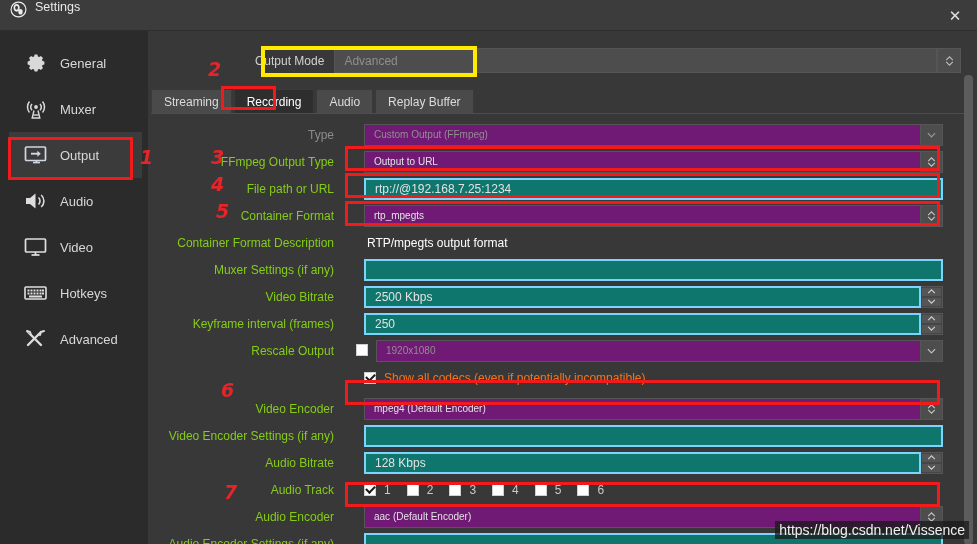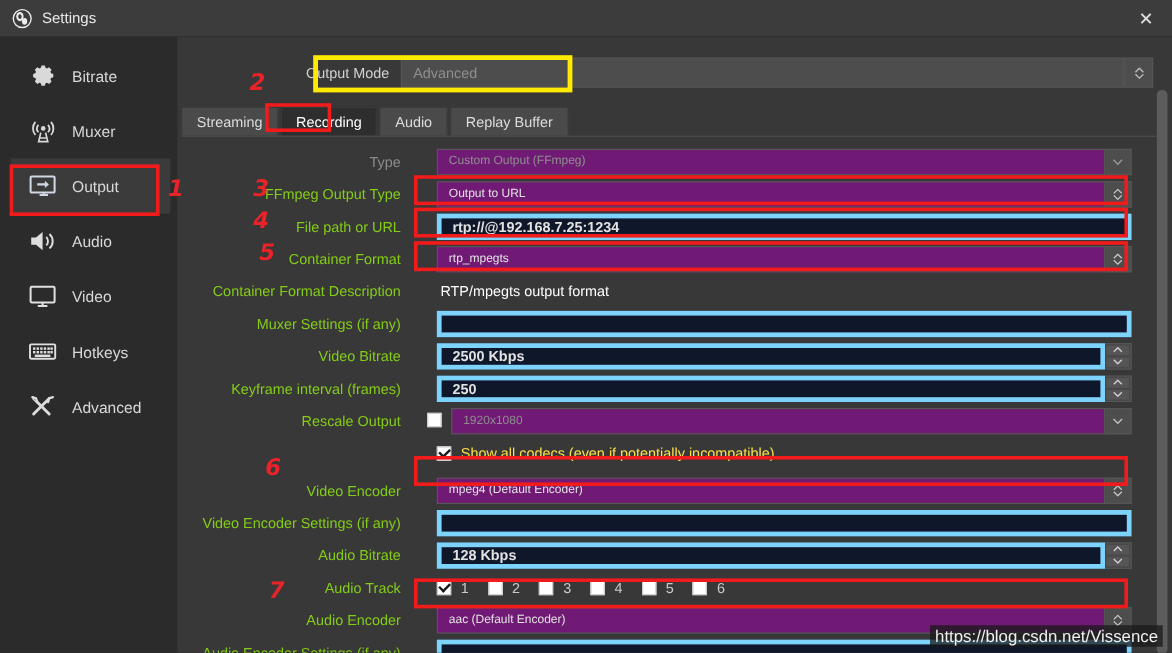--- a/index.html
+++ b/index.html
@@ -14,21 +14,21 @@
     width: 977px; height: 544px;
     background: #383838;
   }
 
   
   .titlebar {
     position: absolute; top: 0; left: 0;
     width: 977px; height: 31px;
     background: #3c3c3c;
     border-bottom: 1px solid #2e2e2e;
-    display: flex; align-items: center;
+    display: flex; align-items: flex-start;
   }
   .titlebar .logo {
     margin-left: 9px; width: 18px; height: 18px;
     display: flex; align-items: center; justify-content: center;
   }
   .titlebar .title {
     margin-left: 8px;
     color: #e8e8e8; font-size: 12.5px;
   }
   .titlebar .closebtn {
@@ -147,26 +147,25 @@
     flex: 1;
     background: #701a75;
     border: 1px solid #565656;
     color: #e2e2e2; font-size: 10px;
     display: flex; align-items: center;
     padding-left: 9px;
   }
   .combo.dim { color: #8f8f8f; }
   .textin {
     flex: 1;
-    background: #0f172a;
-    border: 4px solid #7dd3fc;
+    background: #0f766e;
+    border: 2px solid #7dd3fc;
     color: #e2e2e2; font-size: 12px;
     display: flex; align-items: center;
     padding-left: 9px;
-    font-weight: bold;
   }
   .dropbtn {
     width: 22px; background: #4d4d4d; border: 1px solid #565656;
     border-left: none;
     display: flex; flex-direction: column;
     align-items: center; justify-content: center;
   }
   .spinner {
     width: 22px; background: #4d4d4d; border: 1px solid #565656;
     border-left: none;
@@ -188,21 +187,21 @@
   }
   .chk.checked::after {
     content: "";
     width: 7px; height: 4px;
     border-left: 2px solid #1b1b1b;
     border-bottom: 2px solid #1b1b1b;
     transform: rotate(-45deg) translate(1px,-1px);
   }
   .chkrow { display: flex; align-items: center; gap: 6px; }
   .chkrow .n { color: #c9c9c9; font-size: 12px; margin-right: 10px; margin-left: 2px;}
-  .chklabel { color: #fde047; font-size: 12px; margin-left: 8px; }
+  .chklabel { color: #f97316; font-size: 12px; margin-left: 8px; }
 
   
   .scrollbar {
     position: absolute; top: 44px; right: 4px;
     width: 9px; height: 492px;
     background: #323232;
     border-radius: 4px;
   }
   .scrollbar .thumb {
     width: 9px; height: 470px;
@@ -255,21 +254,21 @@
   <div class="sidebar">
     <div class="sidebar-inner">
 
       <div class="side-item">
         <span class="icon">
           <svg width="24" height="24" viewBox="0 0 24 24" fill="#d9d9d9">
             <path d="M12 8.3a3.7 3.7 0 100 7.4 3.7 3.7 0 000-7.4zm0 5.6a1.9 1.9 0 110-3.8 1.9 1.9 0 010 3.8z"></path>
             <path d="M20.4 13.6l-1.9-.5a6.7 6.7 0 00-.5-1.3l1-1.7-2.1-2.1-1.7 1a6.7 6.7 0 00-1.3-.5l-.5-1.9h-2.8l-.5 1.9a6.7 6.7 0 00-1.3.5l-1.7-1-2.1 2.1 1 1.7a6.7 6.7 0 00-.5 1.3l-1.9.5v2.8l1.9.5c.13.45.3.89.5 1.3l-1 1.7 2.1 2.1 1.7-1c.41.2.85.37 1.3.5l.5 1.9h2.8l.5-1.9c.45-.13.89-.3 1.3-.5l1.7 1 2.1-2.1-1-1.7c.2-.41.37-.85.5-1.3l1.9-.5z" transform="translate(0,-3)"></path>
           </svg>
         </span>
-        <span>Bitrate</span>
+        <span>General</span>
       </div>
 
       <div class="side-item">
         <span class="icon">
           <svg width="26" height="24" viewBox="0 0 26 24" fill="none" stroke="#d9d9d9" stroke-width="1.5">
             <path d="M6.5 4.5a8.5 8.5 0 000 11"></path>
               <path d="M19.5 4.5a8.5 8.5 0 010 11"></path>
             <path d="M9 7a4.8 4.8 0 000 6.2"></path>
               <path d="M17 7a4.8 4.8 0 010 6.2"></path>
             <circle cx="13" cy="10" r="1.9" fill="#d9d9d9" stroke="none"></circle>

